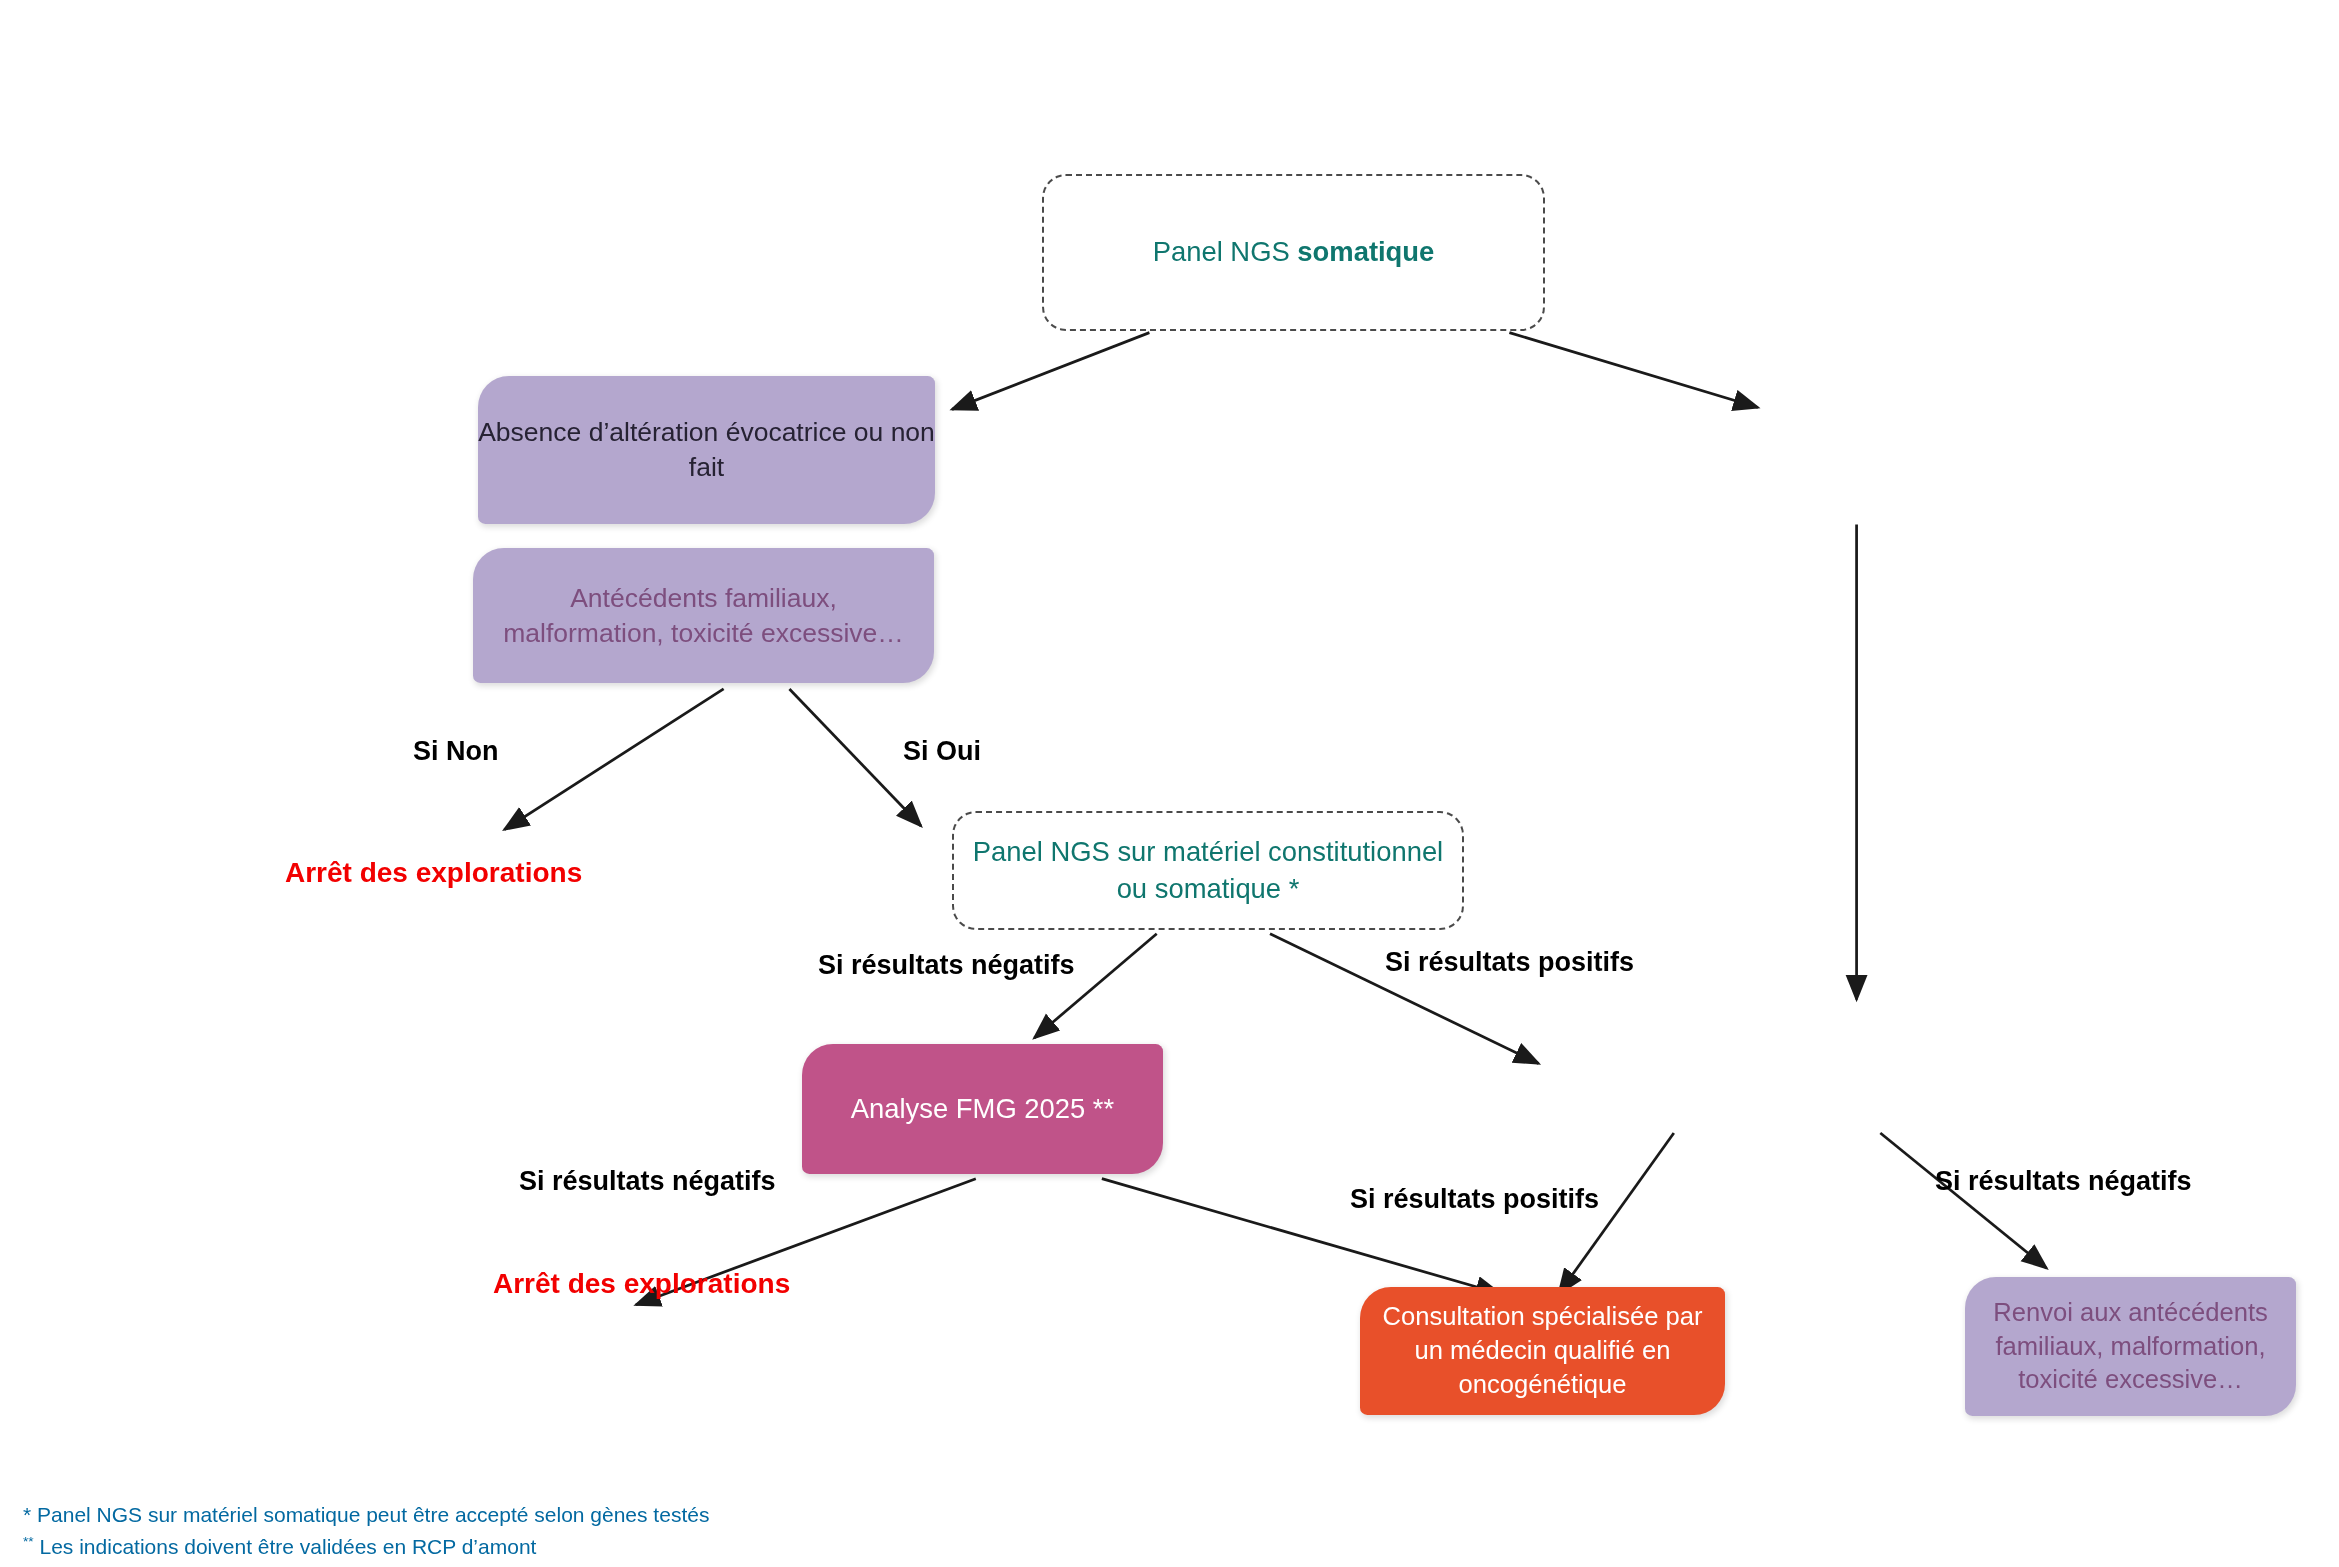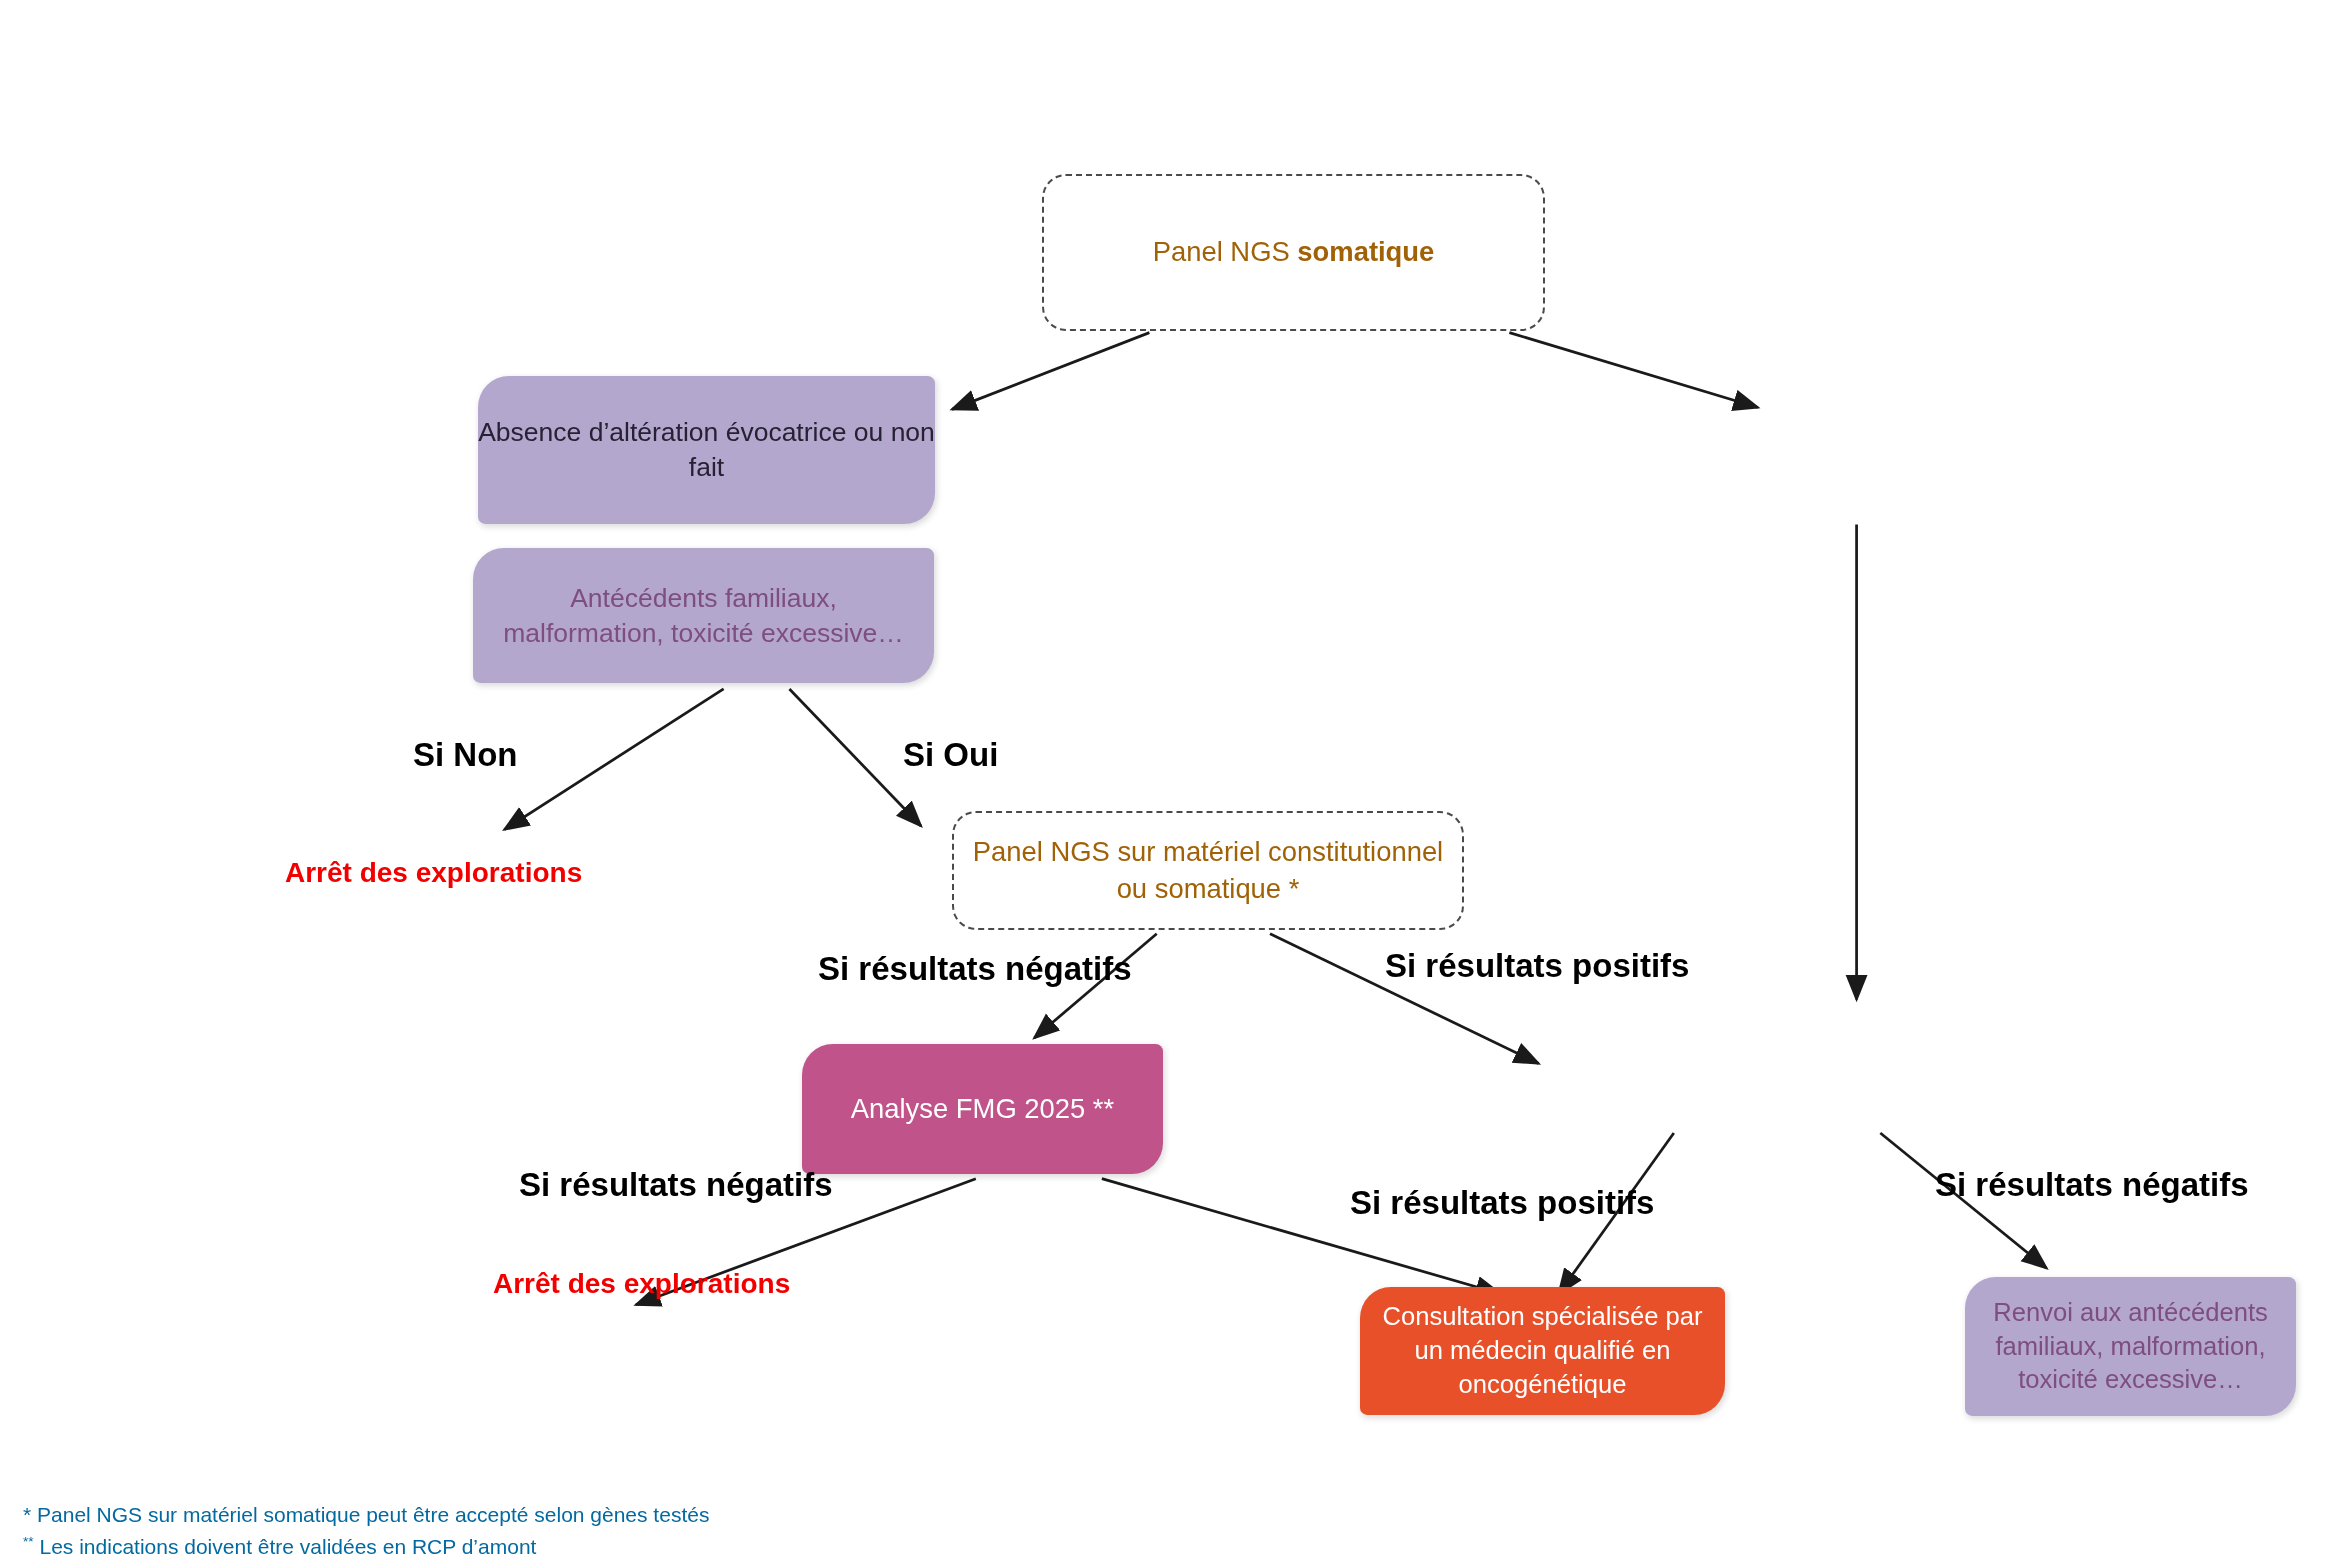--- a/index.html
+++ b/index.html
@@ -27,34 +27,34 @@
     text-align:center;line-height:1.32;
   }
   .round-diag{border-radius:31px 7.3px 31px 7.3px;box-shadow:1.8px 2.7px 6.4px rgba(0,0,0,.14);}
   .title-box{
     left:845px;top:0;width:918px;height:140px;
     background:var(--teal);color:var(--white);
     font-size:29px;border-radius:27.4px;box-shadow:1.8px 2.7px 6.4px rgba(0,0,0,.12);
   }
   .dashed-box{
     background:#fff;border:2.7px dashed #4a4a4a;border-radius:24px;
-    color:#a16207;font-size:27.4px;
+    color:#0f766e;font-size:27.4px;
   }
   .box-panel-somatique{left:1042px;top:174px;width:503px;height:157px;}
   .box-absence{left:478px;top:376px;width:457px;height:148px;background:var(--purple-box);color:var(--dark-text);font-size:26.5px;}
   .box-alteration{left:1771px;top:387px;width:489px;height:133px;background:var(--purple-box);color:var(--dark-text);font-size:26.5px;}
   .box-antecedents{left:473px;top:548px;width:461px;height:135px;background:var(--purple-box);color:var(--purple-text);font-size:26.5px;padding:0 25.6px;}
   .box-panel-const-som{left:952px;top:811px;width:512px;height:119px;}
   .box-analyse-fmg{left:802px;top:1044px;width:361px;height:130px;background:var(--pink-box);color:var(--white);font-size:27.4px;}
   .box-panel-const{left:1558px;top:1010px;width:466px;height:117px;}
   .box-consultation{left:1360px;top:1287px;width:365px;height:128px;background:var(--orange-box);color:var(--white);font-size:25.6px;padding:0 16.4px;}
   .box-renvoi{left:1965px;top:1277px;width:331px;height:139px;background:var(--purple-box);color:var(--purple-text);font-size:25.6px;padding:0 12.8px;}
 
   .flow-label{
-    position:absolute;font-weight:700;font-size:33px;color:#000;white-space:nowrap;
+    position:absolute;font-weight:700;font-size:27px;color:#000;white-space:nowrap;
   }
   .stop-label{
     position:absolute;font-weight:700;font-size:28px;color:var(--red-text);white-space:nowrap;
   }
   .lbl-si-non{left:413px;top:736px;}
   .lbl-si-oui{left:903px;top:736px;}
   .lbl-arret-1{left:285px;top:857px;}
   .lbl-neg-1{left:818px;top:950px;}
   .lbl-pos-1{left:1385px;top:947px;}
   .lbl-neg-2{left:519px;top:1166px;}

